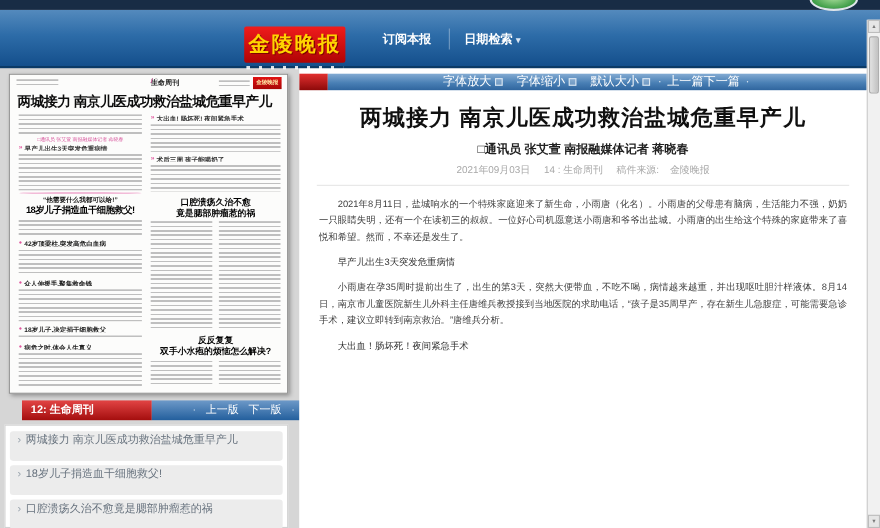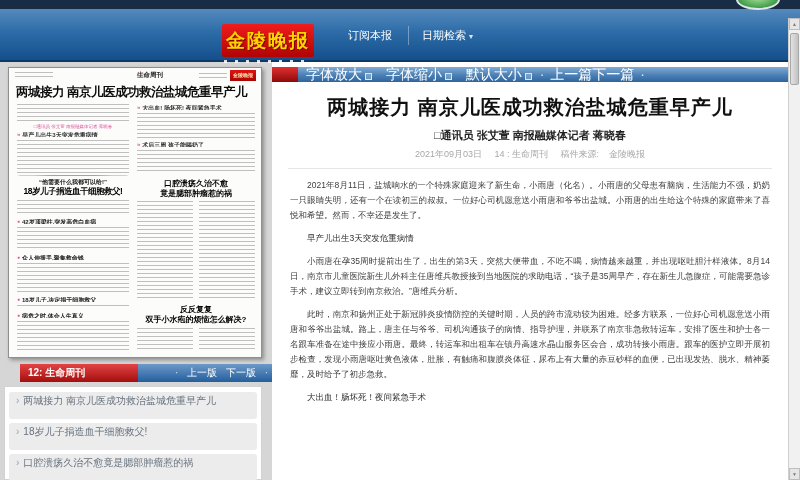--- a/index.html
+++ b/index.html
@@ -15,21 +15,21 @@
     border:2px solid #dfe5ea; z-index:6; }
   .header { position:absolute; top:9px; left:0; width:800px; height:53px;
     background:linear-gradient(180deg,#548abd 0%, #2d6ca8 45%, #144f8c 100%);
     border-bottom:2px solid #0b3a66; z-index:4; }
   .logo { position:absolute; left:222px; top:15px; width:92px; height:33px;
     background:linear-gradient(180deg,#ef1c1c,#b10404); border-radius:2px;
     color:#ffd400; font-weight:bold; font-size:19px; line-height:33px; text-align:center;
     letter-spacing:2px; text-shadow:1px 1px 0 #7e0202; cursor:pointer; }
   .logo-caption { position:absolute; left:224px; top:51px; width:88px; height:3px;
     background:repeating-linear-gradient(90deg, rgba(255,255,255,.85) 0 3px, transparent 3px 11px); }
-  .nav { position:absolute; left:348px; color:#fff; font-size:11px; font-weight:normal; white-space:nowrap; }
+  .nav { position:absolute; left:348px; color:#fff; font-size:11px; font-weight:bold; white-space:nowrap; }
   .nav-r1 { top:17px; } .nav-r2 { top:35px; }
   .nav .item { display:inline-block; padding:2px 0; cursor:pointer; }
   .nav .item + .item { border-left:1px solid rgba(255,255,255,.35); padding-left:13px; margin-left:13px; }
   .nav .dd { font-size:8px; color:#d8e6f4; margin-left:3px; }
   
   .scrollbar { position:absolute; top:18px; right:0; width:12px; height:462px;
     background:#f1f1f1; border-left:1px solid #cfcfcf; z-index:10; }
   .scroll-btn { position:absolute; left:0; width:11px; height:12px; background:#e6e6e6;
     border:1px solid #bdbdbd; color:#7a7a7a; font-size:5px; line-height:10px; text-align:center; cursor:pointer; }
   .scroll-btn.up { top:0; } .scroll-btn.down { bottom:0; }
@@ -71,21 +71,21 @@
   .links { position:absolute; left:4px; top:324px; width:258px; height:94px;
     background:#fff; border:1px solid #d2d2d2; padding:5px 4px 0 4px; }
   .links .item { height:27px; line-height:17px; background:#ececec; border-radius:3px; margin-bottom:4px;
     font-size:10px; color:#67727e; padding-left:7px; white-space:nowrap; overflow:hidden; cursor:pointer; }
   .links .item .chev { color:#9aa4ae; margin-right:4px; }
   
   .rpanel { position:absolute; left:272px; top:0; width:516px; height:418px; background:#fff; overflow:hidden; }
   .rtoolbar { position:absolute; top:5px; left:0; width:516px; height:15px; display:flex; }
   .rtoolbar .cap { width:26px; height:15px; background:linear-gradient(180deg,#e23030,#8d0a0a); }
   .rtoolbar .bar { flex:1; background:linear-gradient(180deg,#83abd3 0%,#4a80b5 55%,#2f659e 100%);
-    color:#fff; font-size:14px; line-height:15px; text-align:left; padding-right:8px; white-space:nowrap; }
+    color:#fff; font-size:11px; line-height:15px; text-align:center; padding-right:8px; white-space:nowrap; }
   .rtoolbar .bar span { cursor:pointer; }
   .rtoolbar .lbl { margin-left:8px; }
   .rtoolbar .box { display:inline-block; width:7px; height:7px; border:1px solid #d9e6f2;
     background:rgba(255,255,255,.25); margin:0 2px 0 3px; vertical-align:-1px; }
   .rtoolbar .dot { color:#d7e4f1; margin:0 2px; cursor:default; }
   .atitle { margin:32px 10px 0; text-align:center; font-size:20px; font-weight:bold; color:#101010; letter-spacing:1px; white-space:nowrap; }
   .abyline { text-align:center; font-size:11px; font-weight:bold; color:#222; margin-top:7px; }
   .ameta { text-align:center; font-size:9px; color:#a8a8a8; margin:5px 16px 0; padding-bottom:7px; border-bottom:1px solid #e6e6e6; }
   .ameta span { margin:0 5px; }
   .abody { margin:9px 18px 0; font-size:8.5px; line-height:15px; color:#3d3d3d; text-align:justify; }
@@ -189,17 +189,16 @@
     <div class="abyline">□通讯员 张艾萱 南报融媒体记者 蒋晓春</div>
     <div class="ameta">
       <span>2021年09月03日</span>
       <span>14 : 生命周刊</span>
       <span>稿件来源:</span><span>金陵晚报</span>
     </div>
     <div class="abody">
         <p class="t-p">2021年8月11日，盐城响水的一个特殊家庭迎来了新生命，小雨唐（化名）。小雨唐的父母患有脑病，生活能力不强，奶奶一只眼睛失明，还有一个在读初三的叔叔。一位好心司机愿意送小雨唐和爷爷出盐城。小雨唐的出生给这个特殊的家庭带来了喜悦和希望。然而，不幸还是发生了。</p>
         <p class="t-h">早产儿出生3天突发危重病情</p>
         <p class="t-p">小雨唐在孕35周时提前出生了，出生的第3天，突然大便带血，不吃不喝，病情越来越重，并出现呕吐胆汁样液体。8月14日，南京市儿童医院新生儿外科主任唐维兵教授接到当地医院的求助电话，“孩子是35周早产，存在新生儿急腹症，可能需要急诊手术，建议立即转到南京救治。”唐维兵分析。</p>
-        <p class="t-p">此时，南京和扬州正处于新冠肺炎疫情防控的关键时期，人员的跨市流动较为困难。经多方联系，一位好心司机愿意送小雨唐和爷爷出盐城。路上，唐主任与爷爷、司机沟通孩子的病情、指导护理，并联系了南京非急救转运车，安排了医生和护士各一名跟车准备在途中接应小雨唐。最终，转运车和出租车在镇丹高速水晶山服务区会合，成功转接小雨唐。跟车的医护立即开展初步检查，发现小雨唐呕吐黄色液体，肚胀，有触痛和腹膜炎体征，尿布上有大量的赤豆砂样的血便，已出现发热、脱水、精神萎靡，及时给予了初步急救。</p>
         <p class="t-h">大出血！肠坏死！夜间紧急手术</p>
       </div>
   </div>
 </div>
 
 </body></html>

